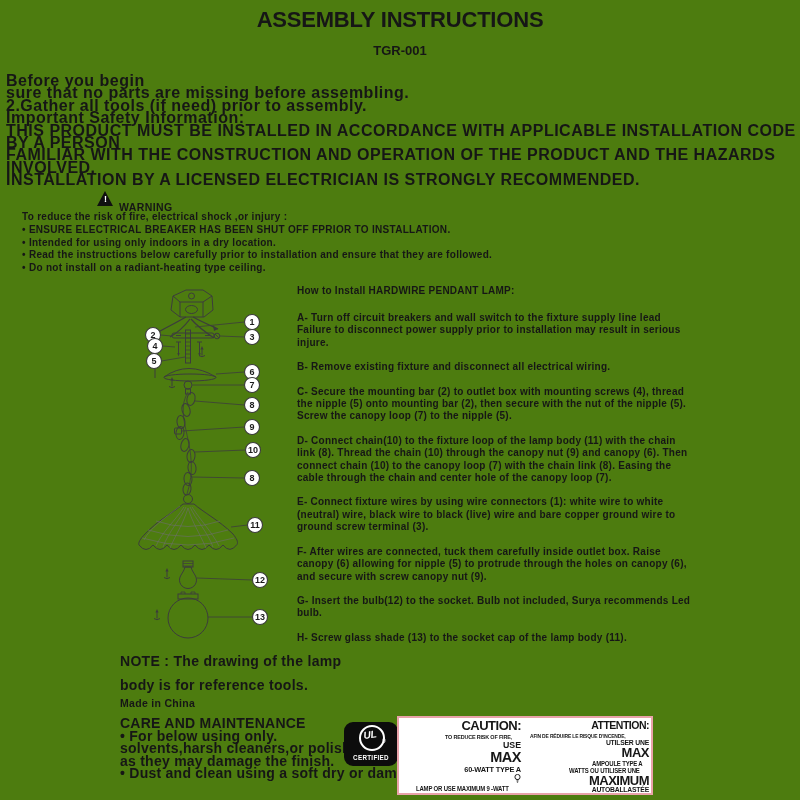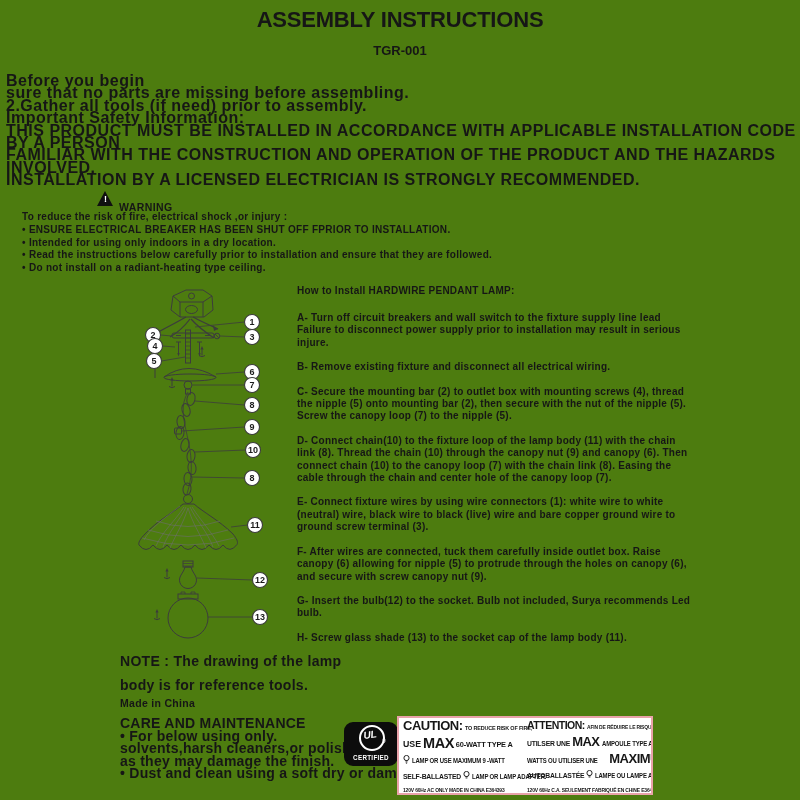--- a/index.html
+++ b/index.html
@@ -24,21 +24,21 @@
   .ul{position:absolute;left:344px;top:722px;width:54px;height:44px;background:#0c0c0c;border-radius:9px;}
   .ul-circle{position:absolute;left:15px;top:3px;width:22px;height:22px;border:2px solid #fff;border-radius:50%;}
   .ul-mark{position:absolute;left:15px;top:7px;width:22px;text-align:center;color:#fff;font-size:10px;font-style:italic;transform:rotate(-8deg);}
   .ul-reg{position:absolute;left:38px;top:16px;color:#fff;font-size:5px;}
   .ul-cert{position:absolute;left:0;bottom:5px;width:100%;text-align:center;color:#fff;font-size:6.3px;letter-spacing:0.3px;}
   
   .caution{position:absolute;left:397px;top:716px;width:256px;height:79px;border:2px solid #e9a2a9;box-sizing:border-box;display:flex;overflow:hidden;background:#fff;}
   .cau-col{padding:2px 2px 0 4px;display:flex;flex-direction:column;justify-content:space-between;box-sizing:border-box;}
   .cau-en{width:124px;}
   .cau-fr{width:128px;border-left:0;}
-  .cau-row{display:flex;align-items:flex-end;gap:2px;white-space:nowrap;}
+  .cau-row{display:flex;align-items:flex-end;gap:2px;white-space:nowrap;flex-direction:column;}
   .cau-kw{font-size:13px;line-height:11px;letter-spacing:-0.5px;}
   .cau-kw2{font-size:10.5px;line-height:10px;letter-spacing:-0.5px;}
   .cau-max{font-size:14.5px;line-height:11px;letter-spacing:-0.5px;}
   .cau-max2{font-size:13px;line-height:10px;letter-spacing:-0.5px;}
   .t9{font-size:8.8px;}
   .t8{font-size:7.4px;letter-spacing:-0.2px;}
   .t7{font-size:6.8px;letter-spacing:-0.2px;}
   .t6{font-size:6.2px;letter-spacing:-0.2px;}
   .sq{transform:scaleX(0.88);transform-origin:0 100%;}
   .sq8{transform:scaleX(0.8);transform-origin:0 100%;}

